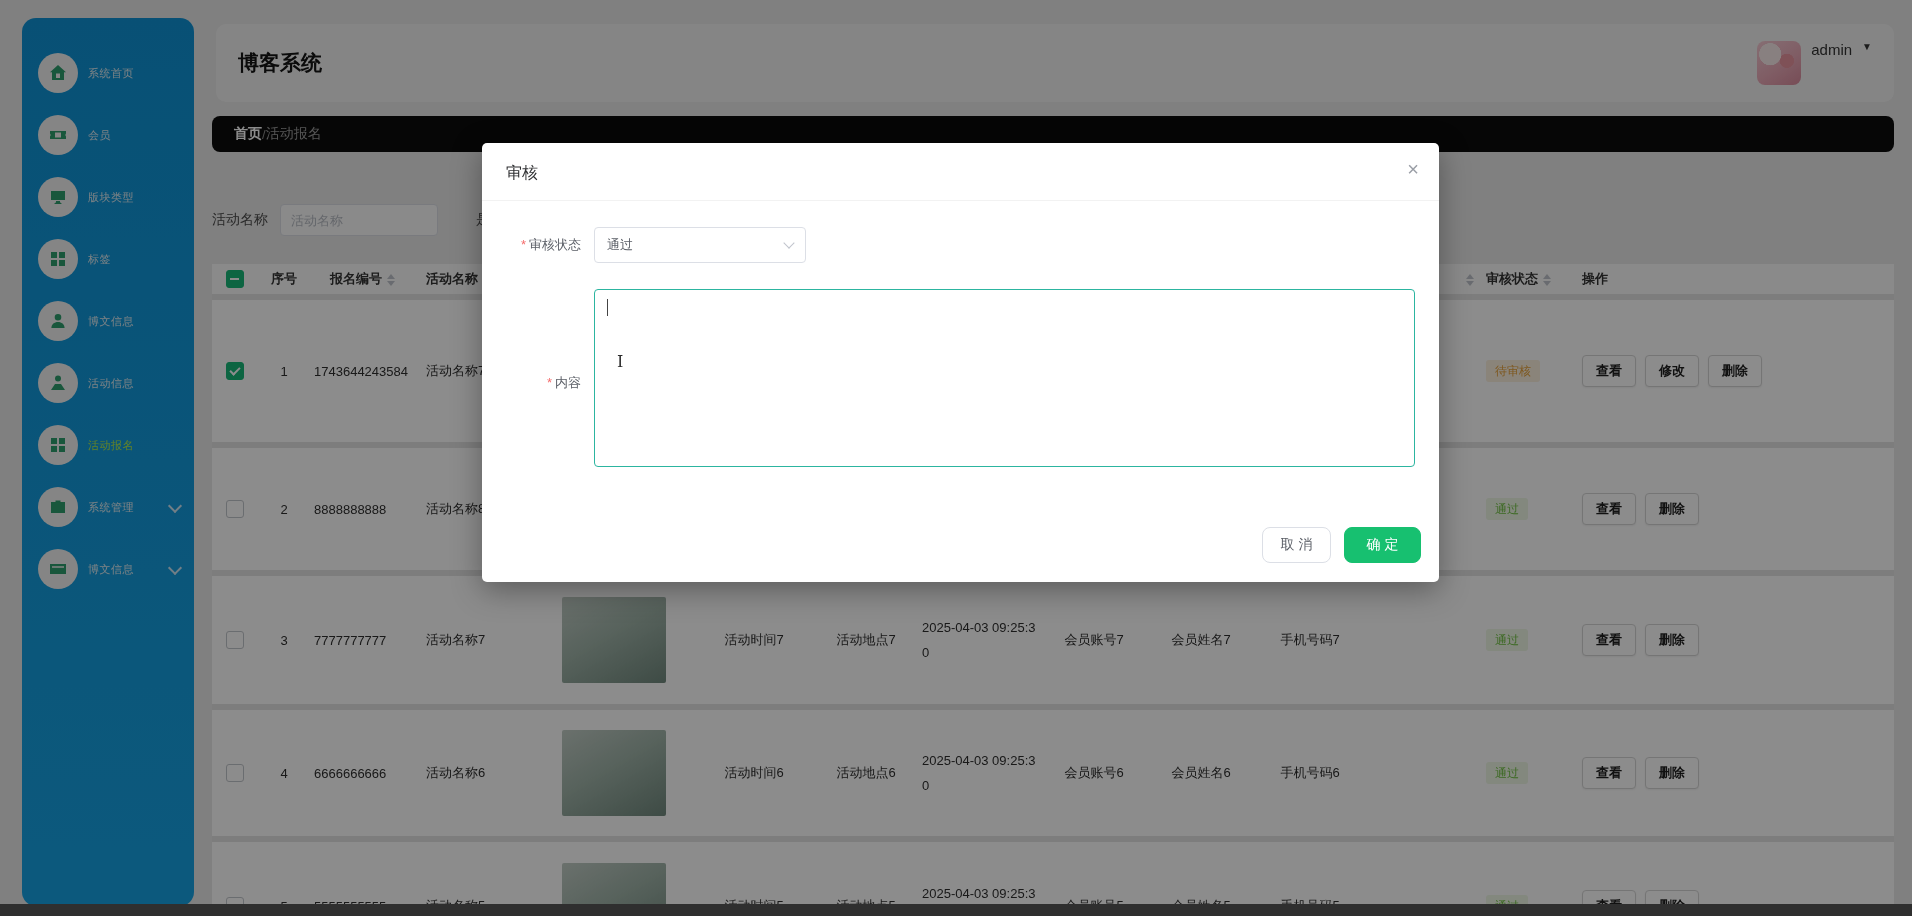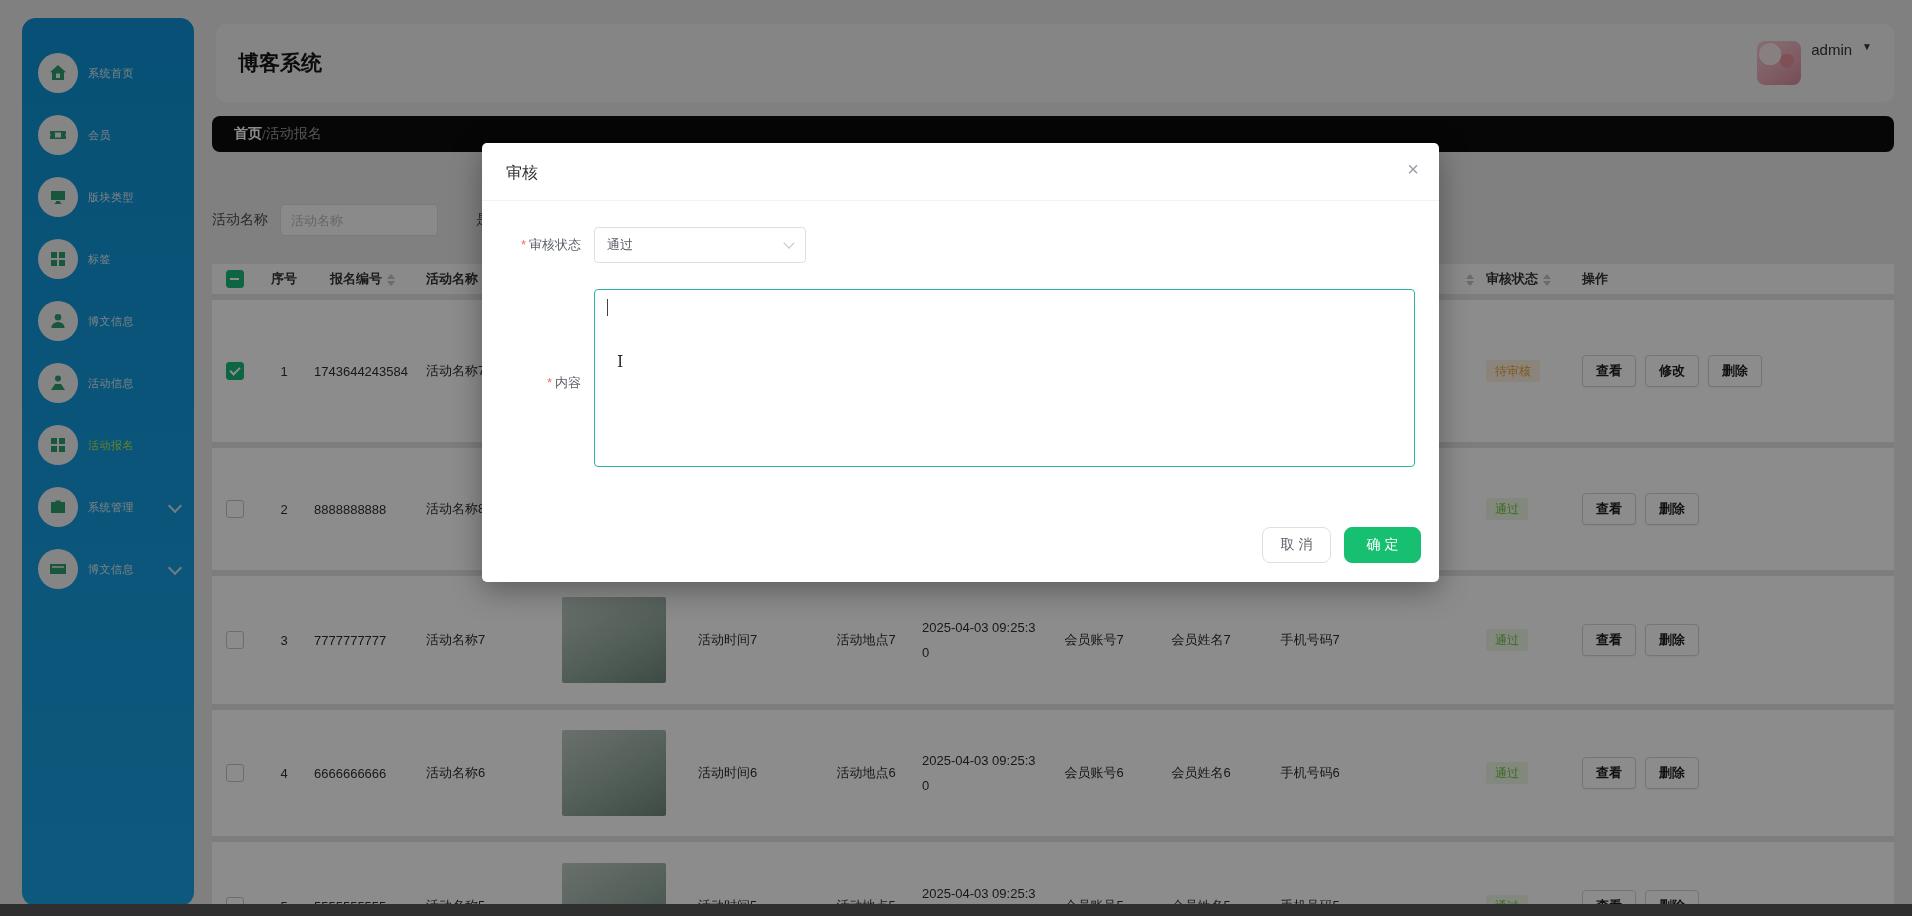--- a/index.html
+++ b/index.html
@@ -74,21 +74,21 @@
   .thead{height:30px;background:#fbfbfb;border-bottom:6px solid #e3e3e3;font-weight:bold}
   .trow{border-bottom:6px solid #e3e3e3}
   .cell{box-sizing:border-box;font-size:13px;color:#2f2f2f;flex:none}
   .thead .cell{color:#333;font-size:13px}
   .c-cb{width:46px;display:flex;justify-content:center}
   .c-idx{width:52px;text-align:center}
   .c-code{width:116px;padding-left:4px}
   .thead .c-code{padding-left:20px}
   .c-name{width:104px}
   .c-img{width:168px;display:flex;justify-content:center}
-  .c-time{width:112px;}
+  .c-time{width:112px;text-align:center}
   .c-place{width:112px;text-align:center}
   .c-date{width:118px;word-break:break-all;line-height:1.95;text-align:left}
   .c-acct{width:108px;text-align:center}
   .c-member{width:106px;text-align:center}
   .c-phone{width:112px;text-align:center}
   .c-spacer{width:108px;text-align:right}
   .c-status{width:108px;text-align:left;padding-left:12px}
   .c-ops{flex:1 1 auto;display:flex;gap:9px;align-items:center}
   .img-ph{
     width:104px;height:86px;border-radius:2px;

